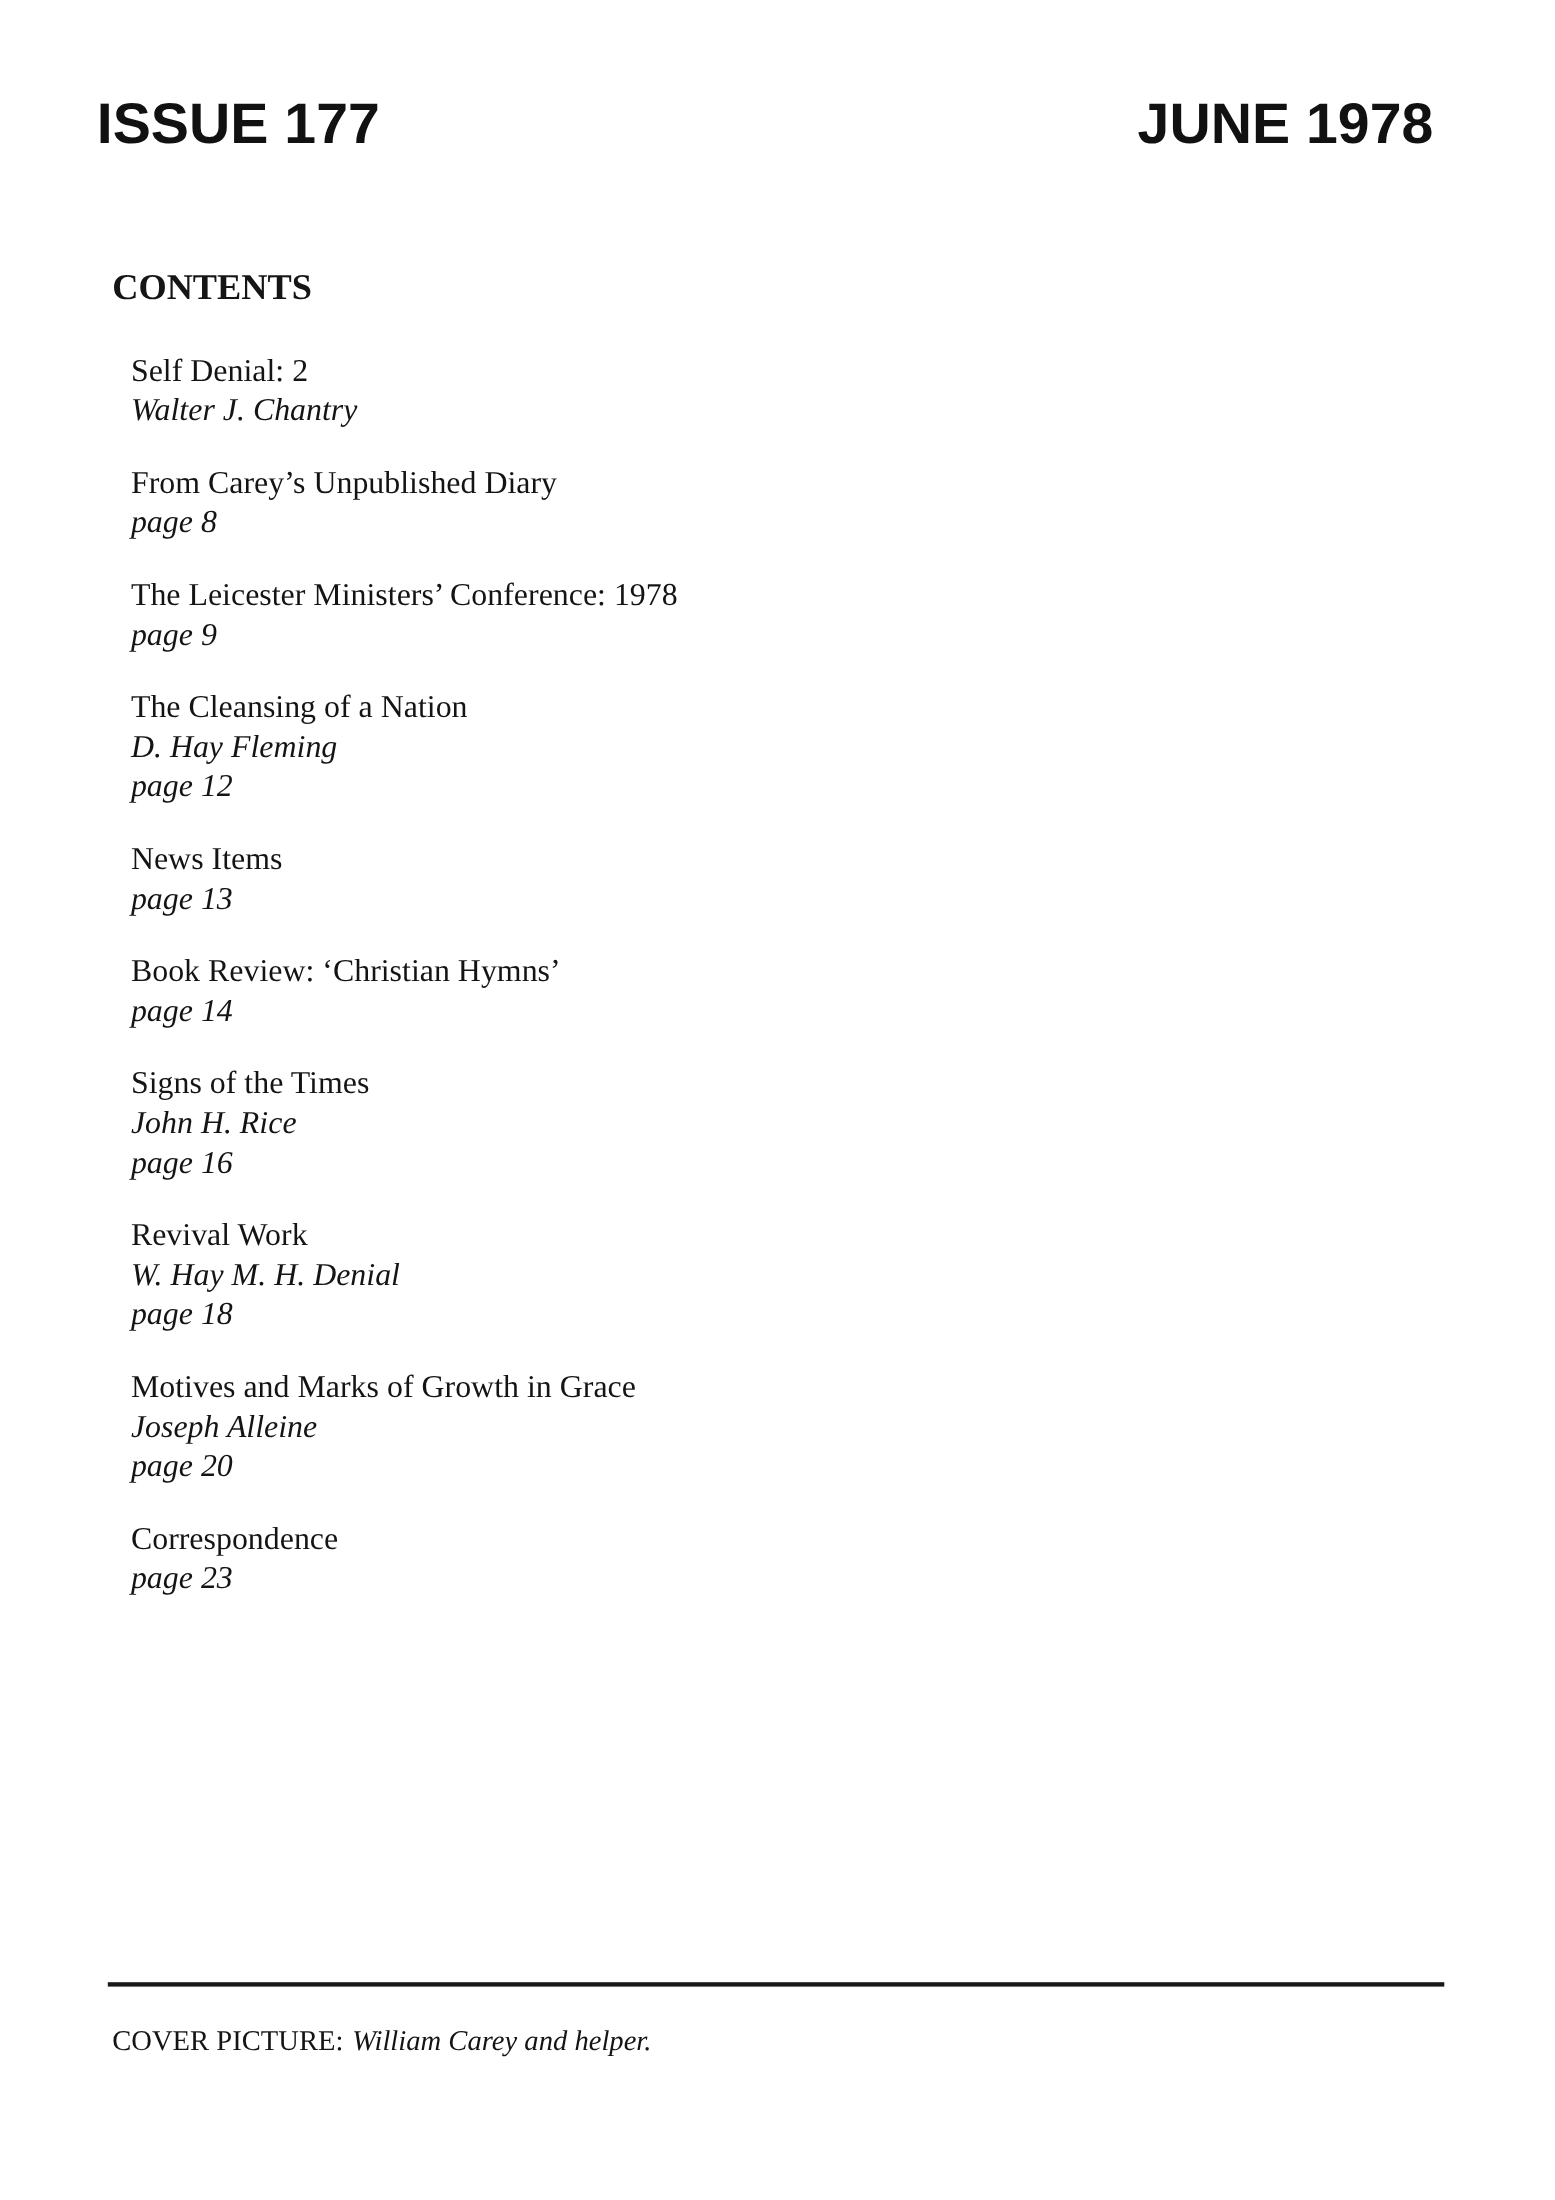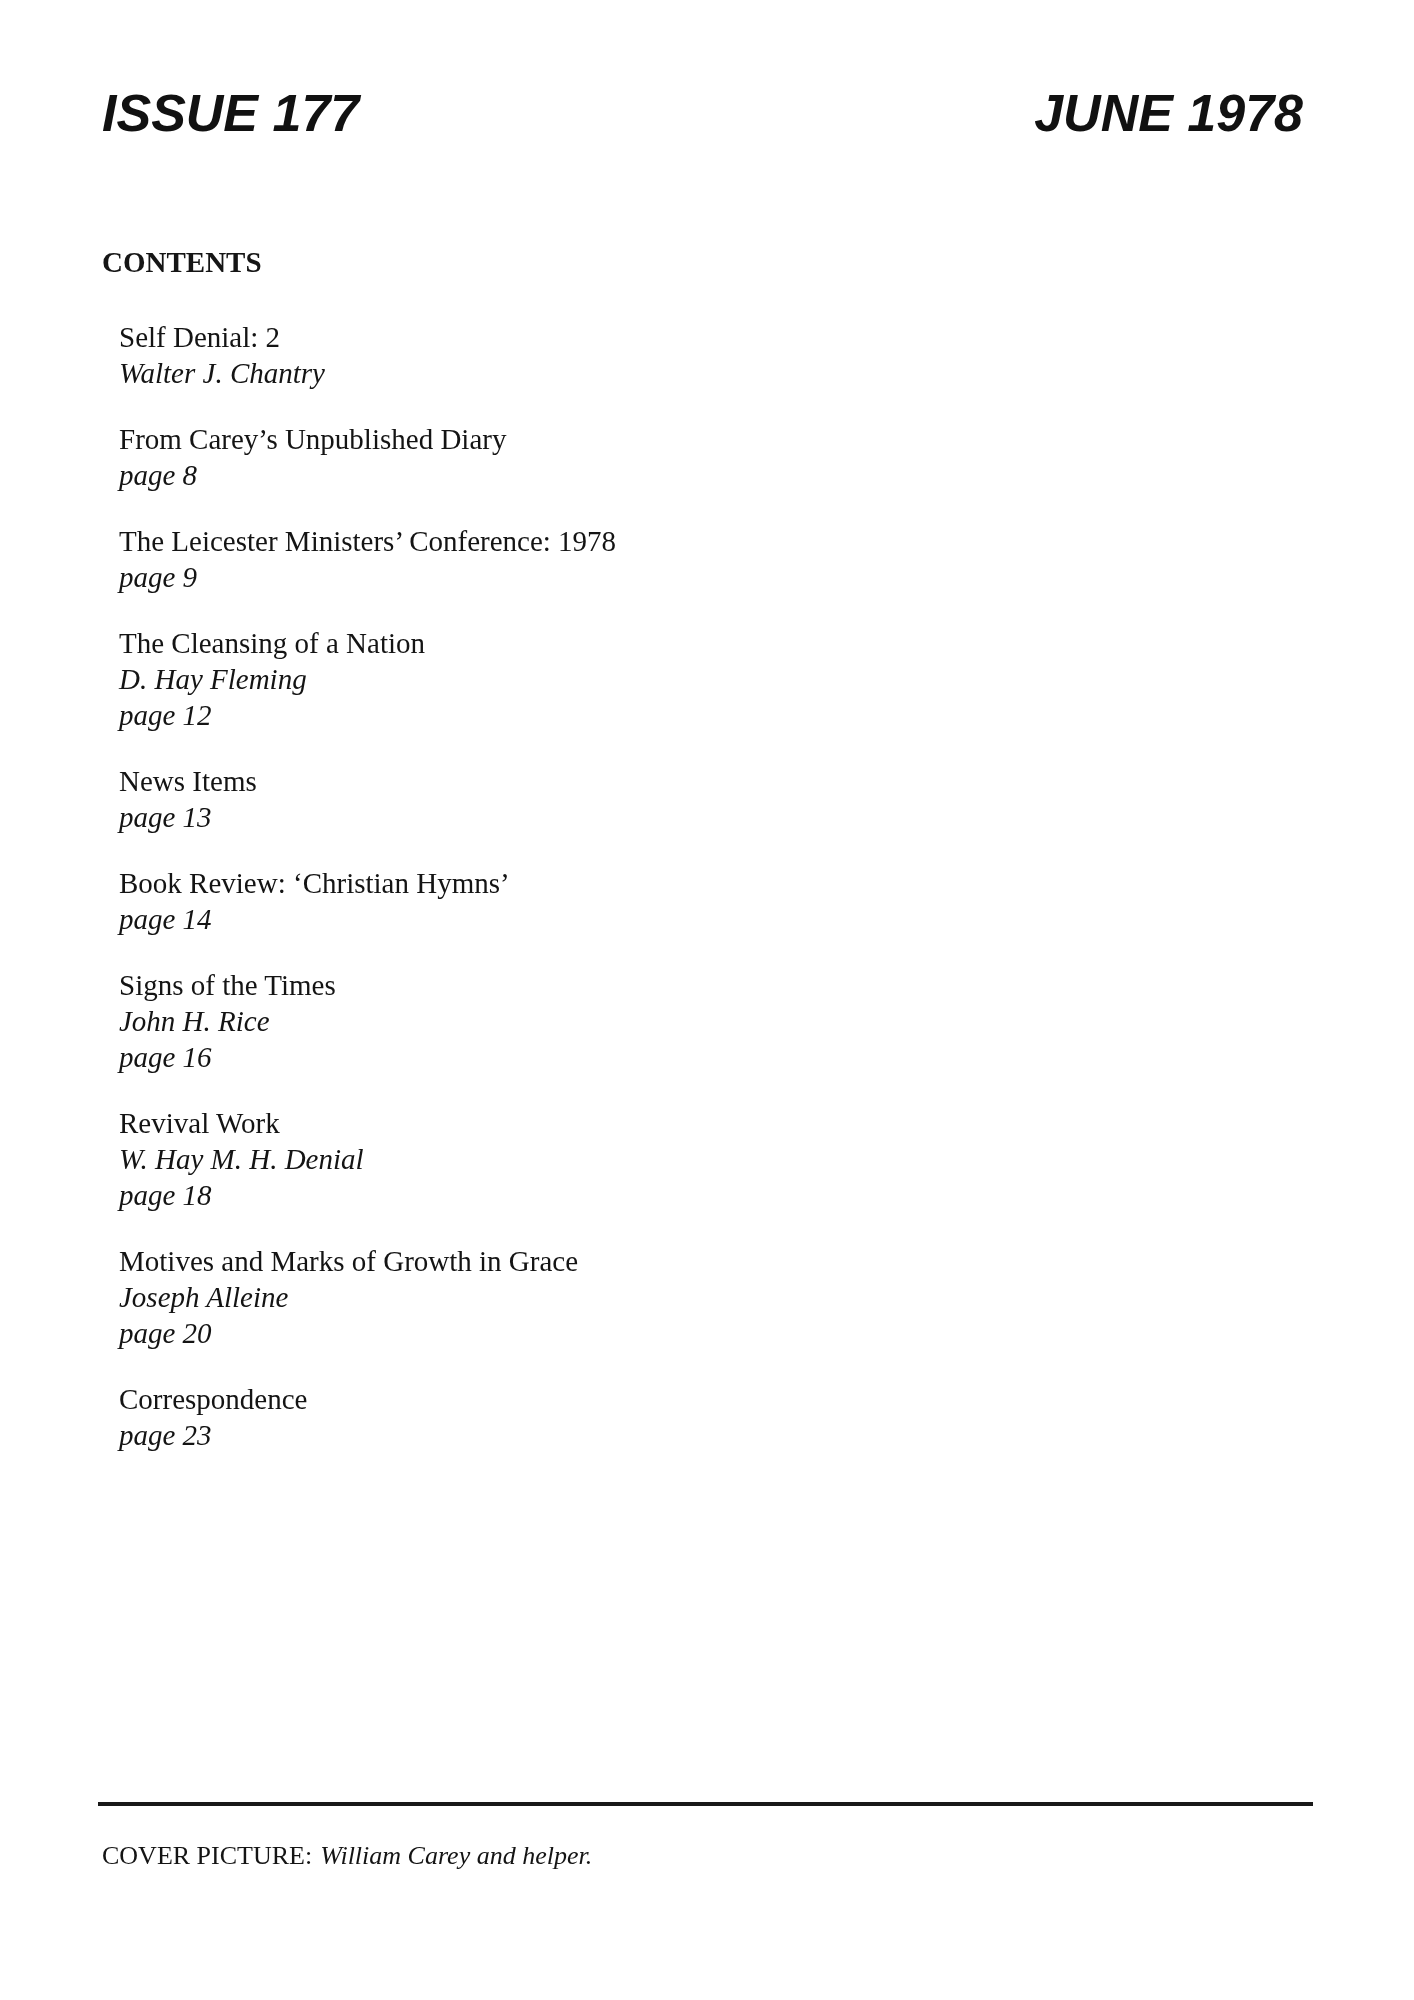--- a/index.html
+++ b/index.html
@@ -16,39 +16,38 @@
     overflow: hidden;
   }
   .sheet {
     position: absolute;
     inset: 0;
     background: #ffffff;
   }
   .masthead {
     position: absolute;
     top: 84px;
-    left: 102px;
+    left: 88px;
     right: 111px;
     display: flex;
     justify-content: space-between;
     align-items: flex-start;
     font-family: "Liberation Sans", sans-serif;
     font-weight: bold;
-    font-style: italic;
     font-size: 52px;
     line-height: 58px;
     color: #111111;
     letter-spacing: 0px;
   }
   .contents-heading {
     position: absolute;
     top: 243px;
     left: 102px;
     margin: 0;
-    font-size: 29px;
+    font-size: 33px;
     line-height: 38px;
     font-weight: bold;
     color: #151515;
   }
   .toc {
     position: absolute;
     top: 319px;
     left: 102px;
     right: 111px;
     margin: 0;

